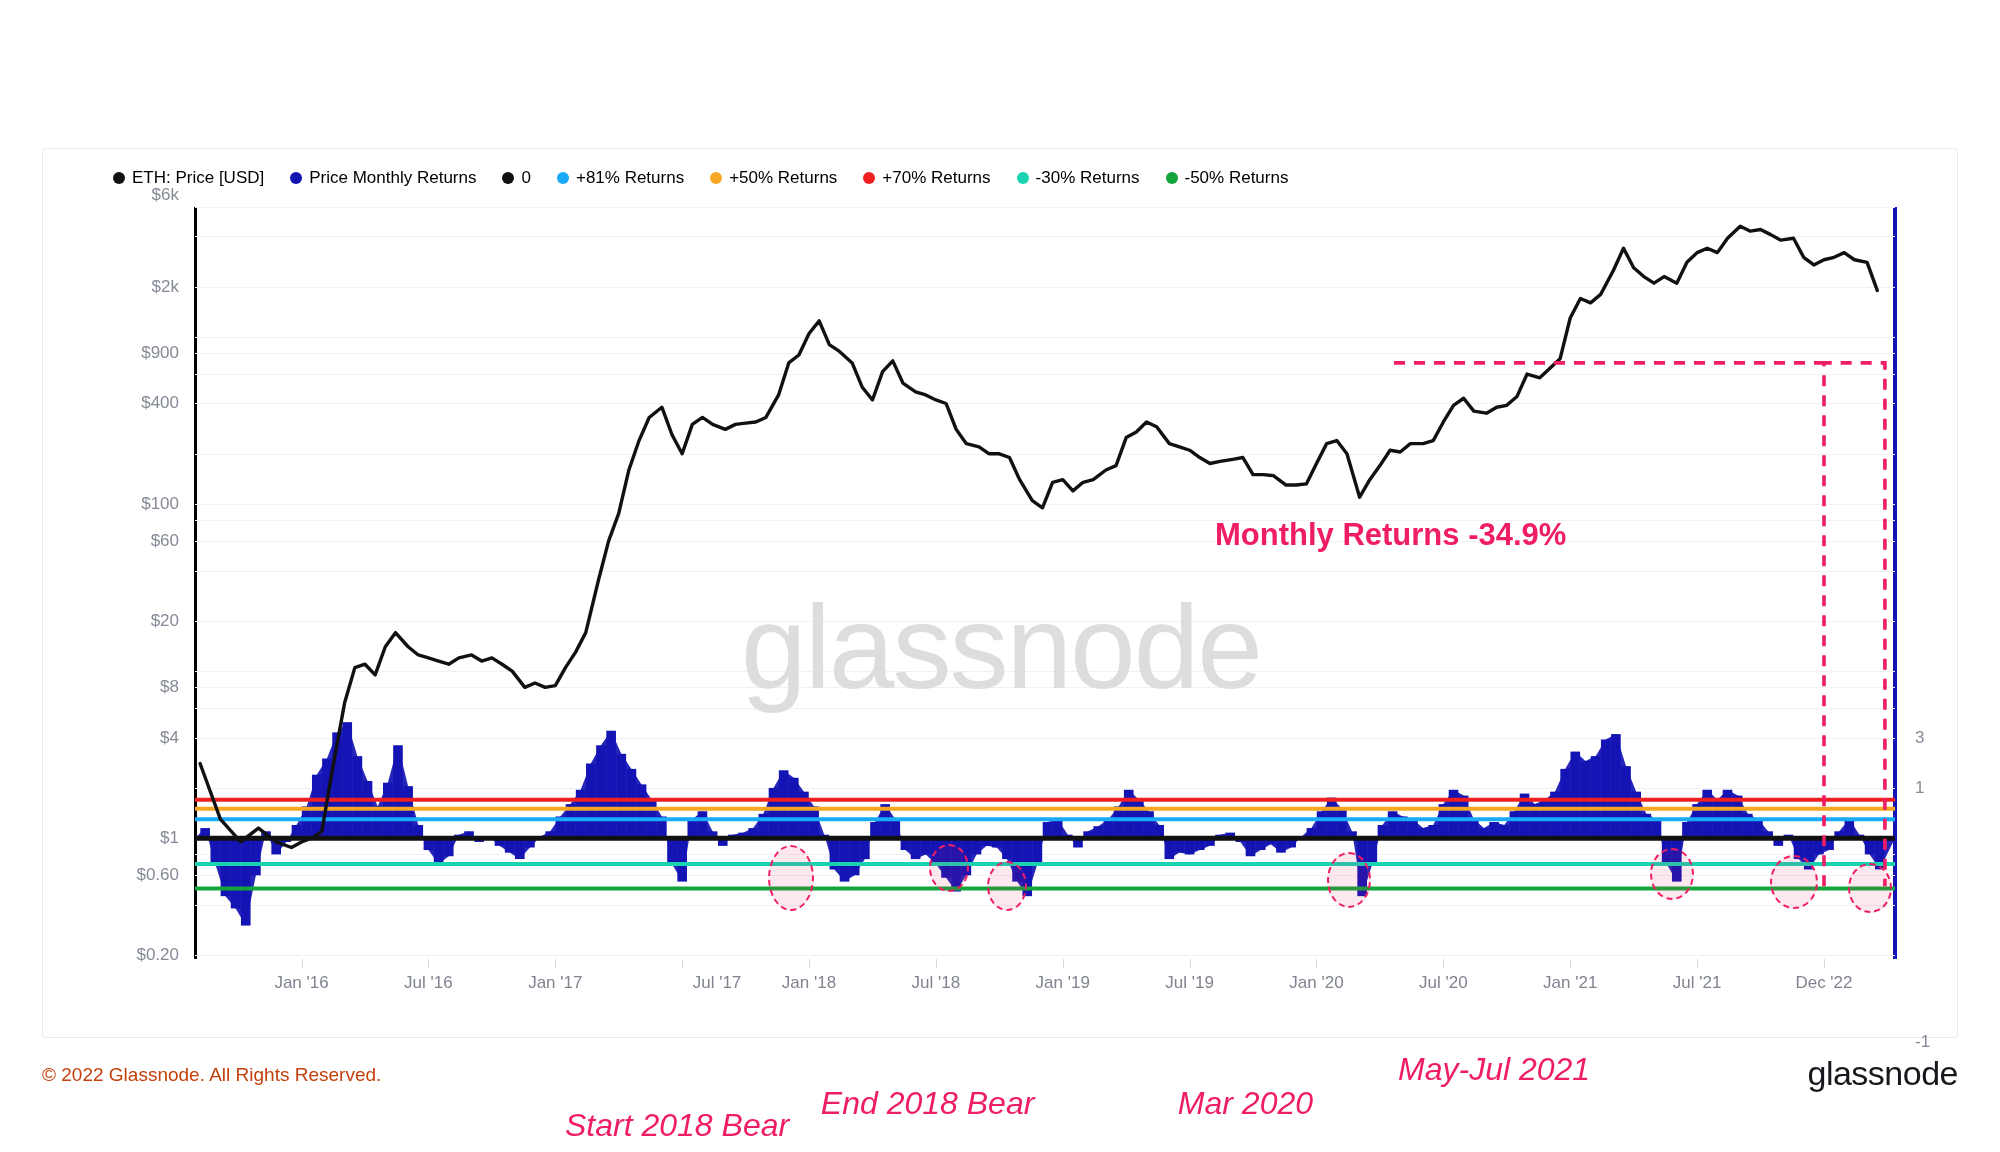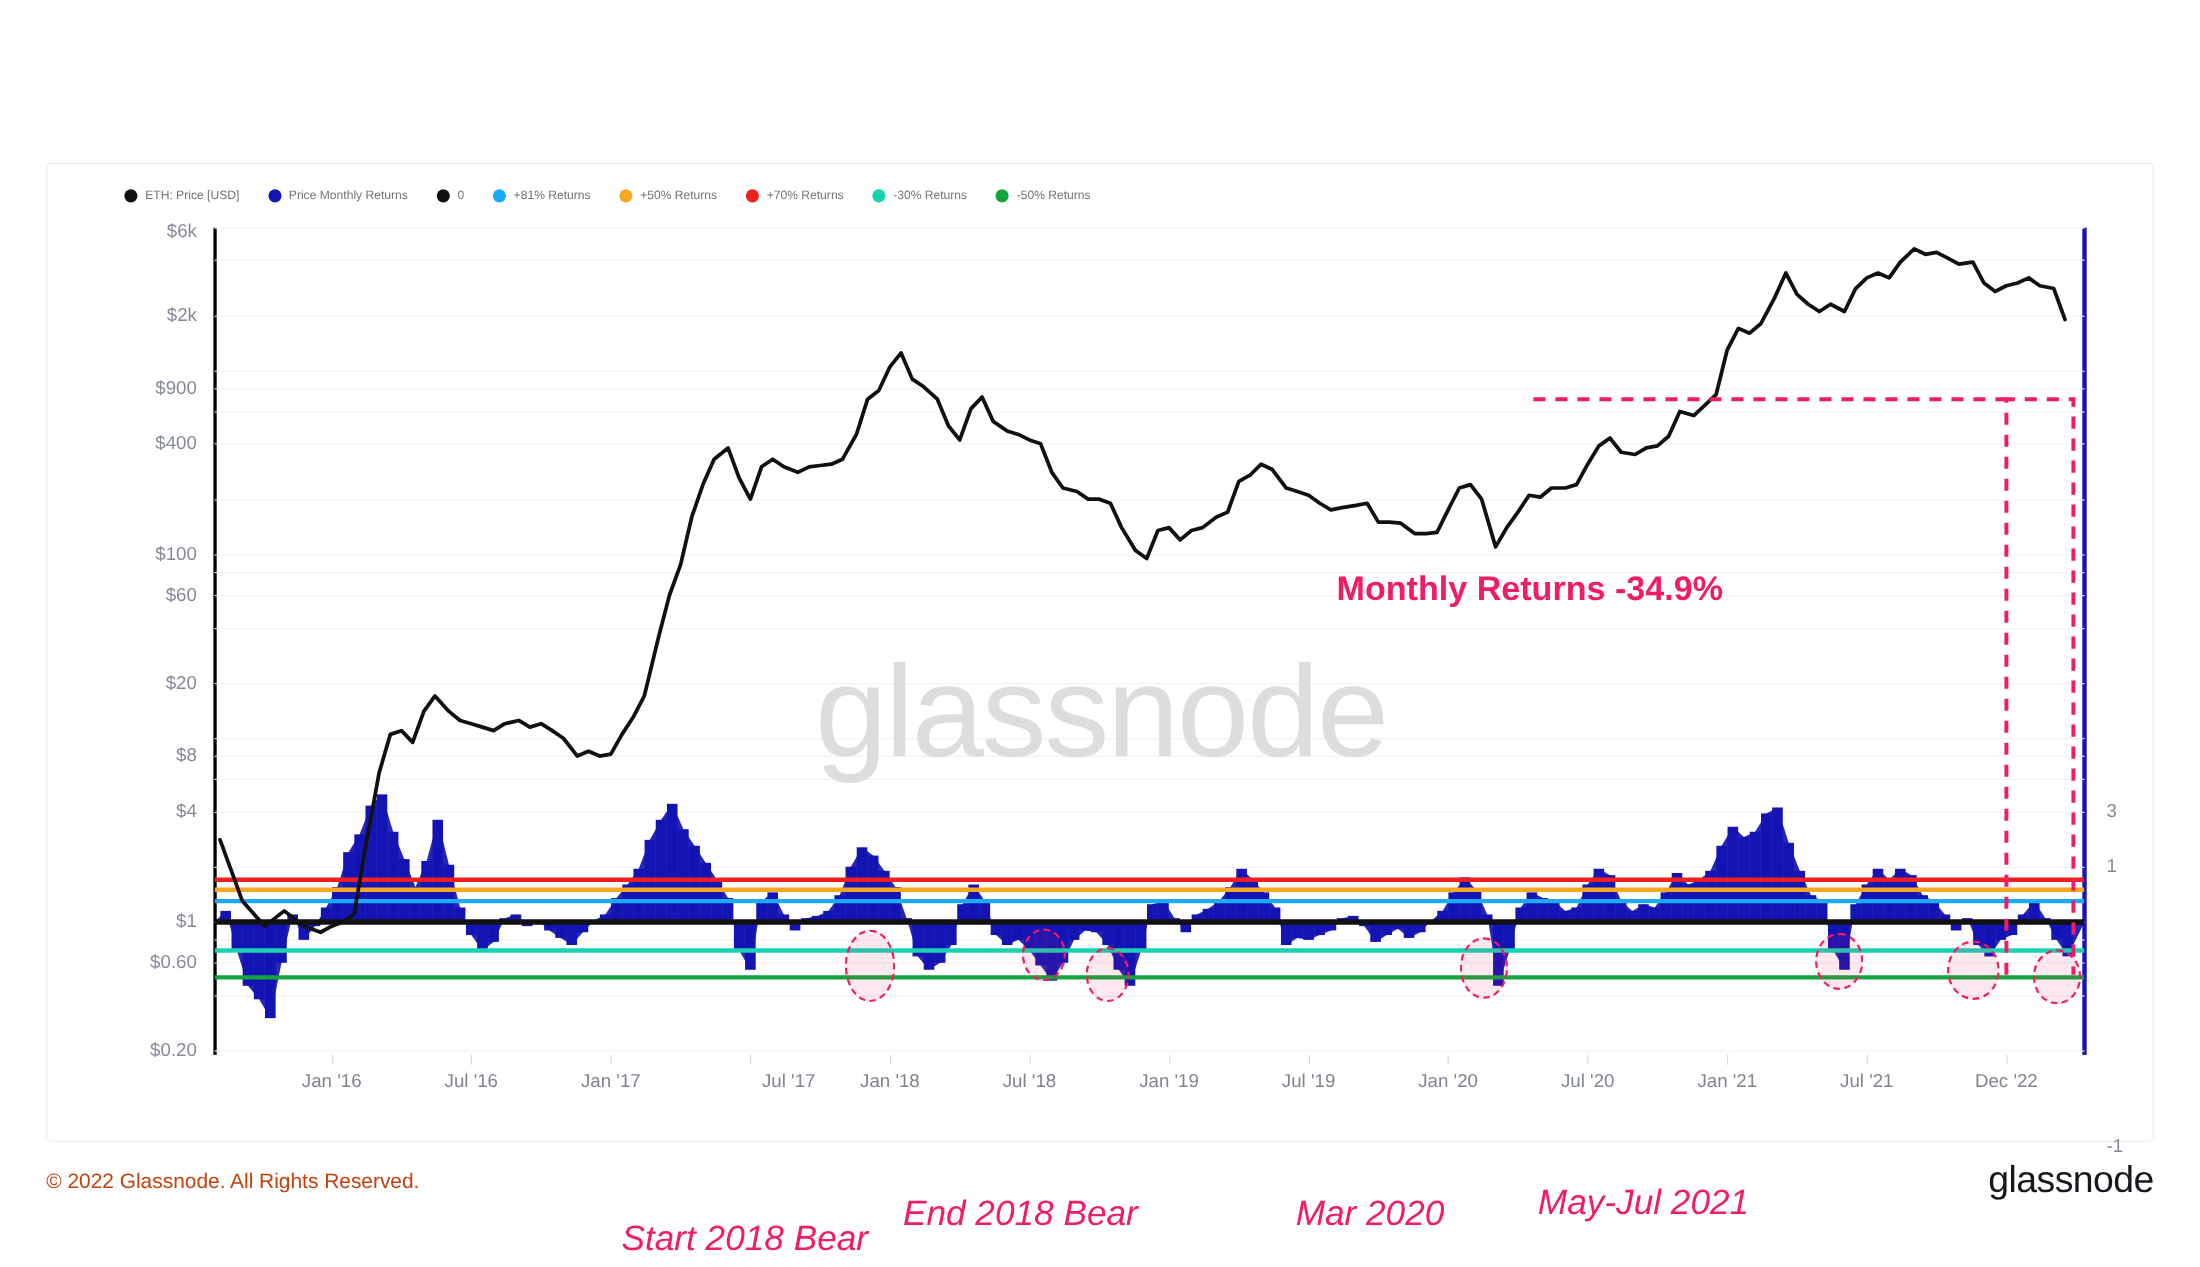--- a/index.html
+++ b/index.html
@@ -45,22 +45,22 @@
     margin-right: 26px;
     white-space: nowrap;
   }
   .legend-dot {
     width: 12px; height: 12px;
     border-radius: 50%;
     margin-right: 7px;
     flex: none;
   }
   .legend-label {
-    font-size: 11px;
-    color: #737373;
+    font-size: 17px;
+    color: #000000;
   }
 
   
   .plot-wrap {
     position: absolute;
     left: 0; top: 46px;
     width: 1916px; height: 844px;
   }
   .plot-area {
     position: absolute;
@@ -235,21 +235,21 @@
           <div class="gridline" style="top: 513.215px;"></div>
           <div class="gridline" style="top: 542.635px;"></div>
           <div class="gridline" style="top: 592.928px;"></div>
           <div class="gridline" style="top: 643.222px;"></div>
           <div class="gridline" style="top: 659.413px;"></div>
           <div class="gridline" style="top: 680.287px;"></div>
           <div class="gridline" style="top: 709.706px;"></div>
           <div class="gridline" style="top: 760px;"></div>
         </div>
       <div id="ytick-layer">
-          <div class="ytick" style="top: 15px; text-align: center;">$6k</div>
+          <div class="ytick" style="top: 0; text-align: center;">$6k</div>
           <div class="ytick" style="top: 91.7134px;">$2k</div>
           <div class="ytick" style="top: 158.198px;">$900</div>
           <div class="ytick" style="top: 208.491px;">$400</div>
           <div class="ytick" style="top: 309.079px;">$100</div>
           <div class="ytick" style="top: 346.143px;">$60</div>
           <div class="ytick" style="top: 425.857px;">$20</div>
           <div class="ytick" style="top: 492.341px;">$8</div>
           <div class="ytick" style="top: 542.635px;">$4</div>
           <div class="ytick" style="top: 643.222px;">$1</div>
           <div class="ytick" style="top: 680.287px;">$0.60</div>
@@ -472,21 +472,21 @@
             <path d="M 1629.0,679.2 L 1629.0,155.9 L 1689.9,155.9 L 1689.9,679.2" fill="none" stroke="#ef1d63" stroke-width="3.6" stroke-dasharray="11 9"></path>
             <line x1="1199.0" y1="155.9" x2="1629.0" y2="155.9" stroke="#ef1d63" stroke-width="3.6" stroke-dasharray="11 9"></line>
           </svg>
       </div>
 
       <div id="ann-layer">
           <div class="ann-headline" style="left: 1172px; top: 322px;">Monthly Returns -34.9%</div>
           <div class="ann-script" style="left: 634.09px; top: 912px; transform: translateX(-50%);">Start 2018 Bear</div>
           <div class="ann-script" style="left: 872.597px; top: 890px; transform: translateX(-50%); margin-left: 12px;">End 2018 Bear</div>
           <div class="ann-script" style="left: 1202.45px; top: 890px; transform: translateX(-50%);">Mar 2020</div>
-          <div class="ann-script" style="left: 1451.1px; top: 880px; transform: translateX(-50%); text-align: center;">May-Jul 2021</div>
+          <div class="ann-script" style="left: 1451.1px; top: 856px; transform: translateX(-50%); text-align: center;">May-Jul 2021</div>
           <div class="ann-circle" style="width: 46px; height: 66px; left: 725.269px; top: 649.746px;"></div>
           <div class="ann-circle" style="width: 40px; height: 48px; left: 885.582px; top: 648.746px;"></div>
           <div class="ann-circle" style="width: 40px; height: 50px; left: 943.94px; top: 665.746px;"></div>
           <div class="ann-circle" style="width: 44px; height: 56px; left: 1284.48px; top: 656.746px;"></div>
           <div class="ann-circle" style="width: 44px; height: 52px; left: 1606.72px; top: 652.746px;"></div>
           <div class="ann-circle" style="width: 48px; height: 54px; left: 1726.51px; top: 659.746px;"></div>
           <div class="ann-circle" style="width: 44px; height: 50px; left: 1804.63px; top: 667.746px;"></div>
         </div>
 
     </div>

